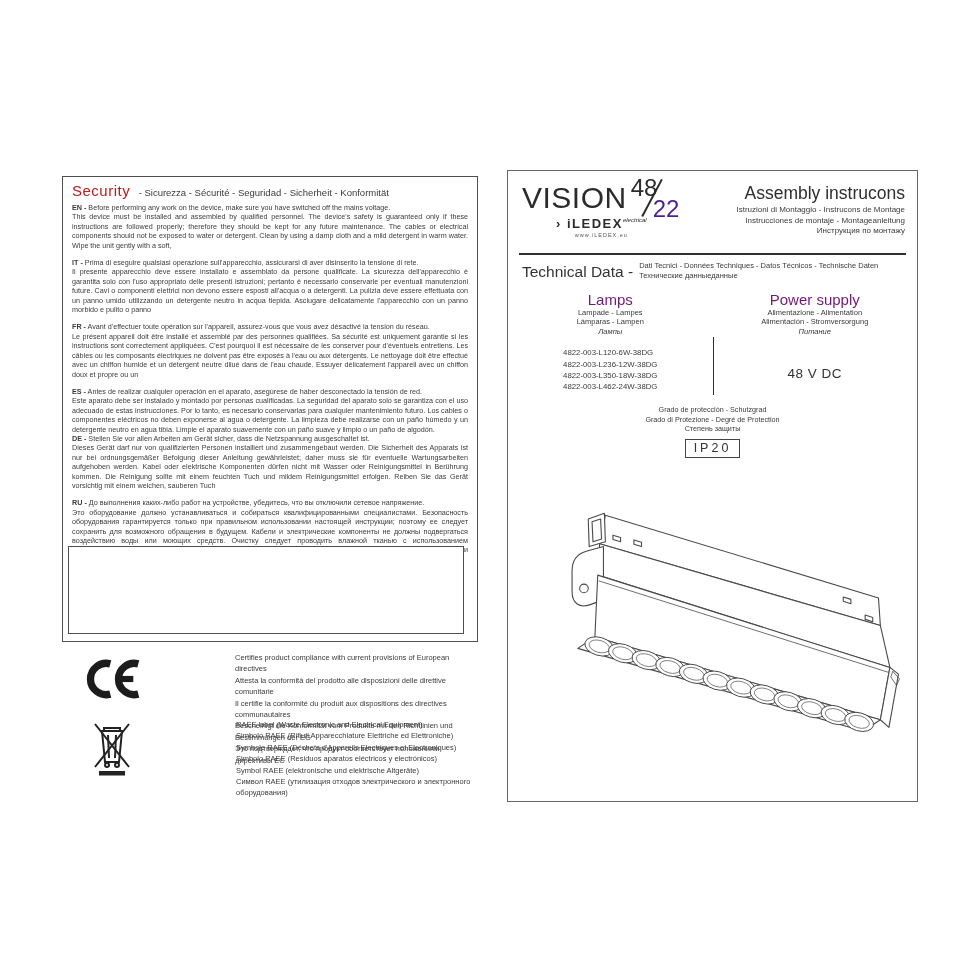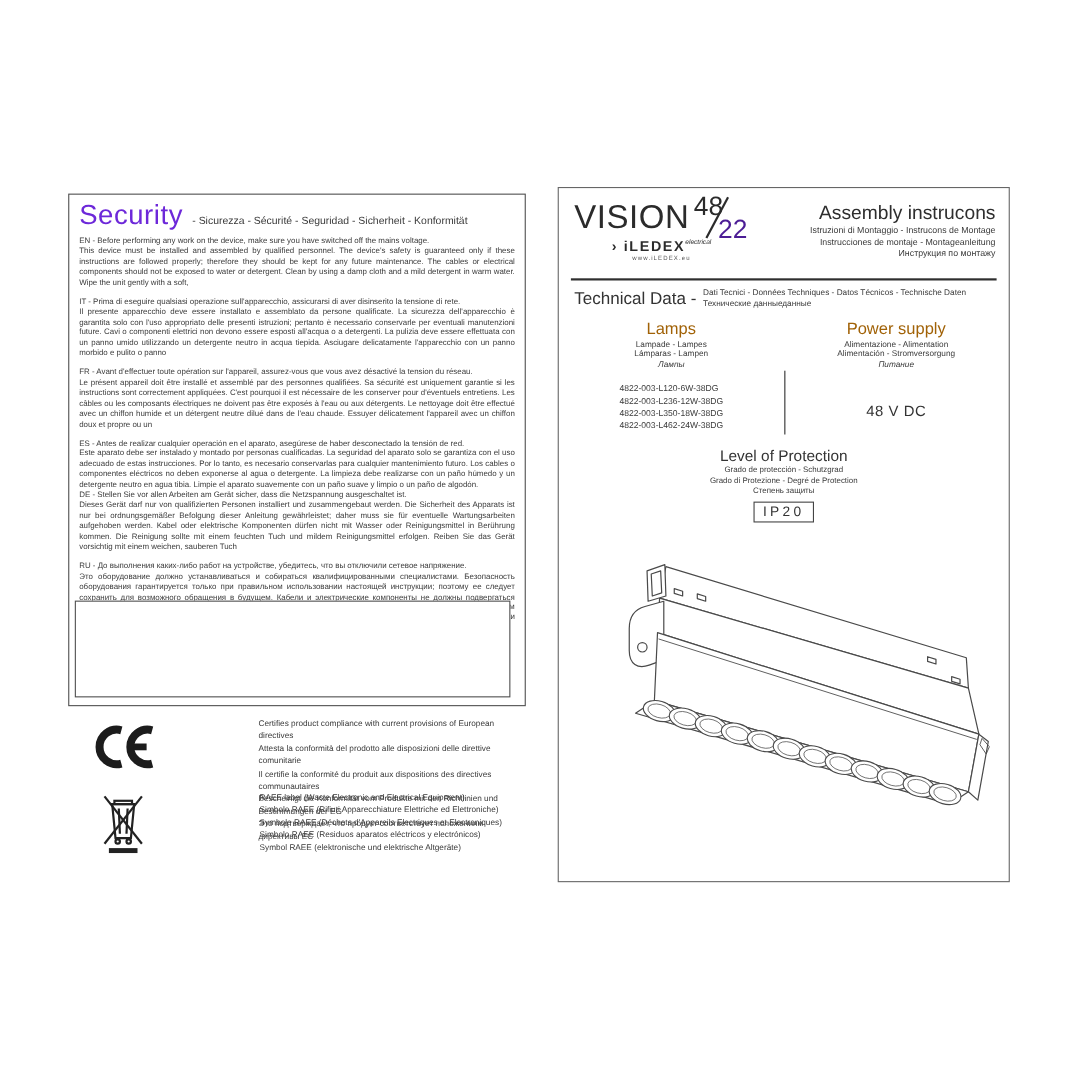--- a/index.html
+++ b/index.html
@@ -3,25 +3,25 @@
 <meta charset="utf-8">
 <style>
   html,body{margin:0;padding:0;background:#ffffff;}
   .canvas{position:relative;width:970px;height:970px;background:#ffffff;
           font-family:"Liberation Sans",sans-serif;color:#3a3a3a;overflow:hidden;}
 
   
   .security-box{position:absolute;left:62px;top:176px;width:416px;height:466px;
                 border:1.5px solid #4f4f4f;box-sizing:border-box;padding:5px 9px 0 9px;overflow:hidden;}
   .sec-title-row{margin:0 0 3px 0;white-space:nowrap;}
-  .sec-title{font-size:25px;color:#6d28d9;letter-spacing:0.5px;}
+  .sec-title{font-size:15px;color:#b91c1c;letter-spacing:0.5px;}
   .sec-trans{font-size:9.5px;color:#3a3a3a;margin-left:4px;}
   .para{font-size:7.2px;line-height:9.4px;text-align:justify;margin:0 0 8px 0;white-space:pre-wrap;}
   .para.tight{margin-bottom:0;}
-  .para b{font-weight:normal;}
+  .para b{font-weight:bold;}
   .empty-inner-box{position:absolute;left:5px;right:13px;bottom:7px;height:86px;
                    border:1.2px solid #4f4f4f;background:#fff;}
 
   
   .mark-row{position:absolute;display:flex;align-items:flex-start;}
   .ce-row{left:62px;top:652px;width:416px;}
   .raee-row{left:62px;top:719px;width:416px;}
   .mark-icon{flex:0 0 auto;}
   .ce-icon{margin:6px 0 0 22px;}
   .bin-icon{margin:2px 0 0 30px;}
@@ -49,21 +49,21 @@
   .asm-title{font-size:17.5px;color:#2e2e2e;margin-bottom:1px;}
   .asm-sub{font-size:8px;line-height:10.5px;color:#3a3a3a;}
   .rp-rule{border-top:2.2px solid #2e2e2e;margin:12px 11px 0 11px;}
 
   .td-row{display:flex;align-items:flex-end;padding:5px 10px 0 14px;}
   .td-title{font-size:15.5px;color:#333;white-space:nowrap;}
   .td-subs{font-size:7.5px;line-height:9.8px;margin-left:6px;margin-top:1px;}
 
   .cols{display:flex;position:relative;margin-top:10px;}
   .col{width:50%;text-align:center;}
-  .col-title{font-size:15px;color:#a16207;}
+  .col-title{font-size:15px;color:#701a75;}
   .col-sub{font-size:7.5px;line-height:9.6px;}
   .col-sub.it{font-style:italic;}
   .codes{display:inline-block;text-align:left;font-size:7.8px;line-height:11.3px;margin-top:11px;}
   .ps-value{font-size:13.5px;margin-top:30px;letter-spacing:0.5px;color:#333;}
   .col-divider{position:absolute;left:50%;top:46px;height:58px;width:1.2px;background:#2e2e2e;}
 
   .lop{text-align:center;margin-top:12px;}
   .lop-title{font-size:14px;color:#333;}
   .lop-sub{font-size:7.2px;line-height:9.4px;}
   .ip-box{display:inline-block;border:1.2px solid #444;padding:1px 8px 2px 8px;
@@ -131,20 +131,21 @@
         </g>
         <rect x="14" y="100" width="52" height="9" fill="#222"></rect>
       </svg>
     </div>
     <div class="mark-text raee-text">
       <div>RAEE label (Waste Electronic and Electrical Equipment)</div>
       <div>Simbolo RAEE (Rifiuti Apparecchiature Elettriche ed Elettroniche)</div>
       <div>Symbole RAEE (Déchets d'Appareils Electriques et Electroniques)</div>
       <div>Simbolo RAEE (Residuos aparatos eléctricos y electrónicos)</div>
       <div>Symbol RAEE (elektronische und elektrische Altgeräte)</div>
+      <div>Символ RAEE (утилизация отходов электрического и электронного оборудования)</div>
     </div>
   </div>
 
   <div class="right-box">
 
     <div class="rp-header">
       <div class="logo">
         <div class="logo-top">
           <span class="vision">VISION</span><span class="frac"><span class="f48">48</span><span class="fslash"></span><span class="f22">22</span></span>
         </div>
@@ -188,21 +189,20 @@
       <div class="col">
         <div class="col-title">Power supply</div>
         <div class="col-sub">Alimentazione - Alimentation</div>
         <div class="col-sub">Alimentación - Stromversorgung</div>
         <div class="col-sub it">Питание</div>
         <div class="ps-value">48 V DC</div>
       </div>
     </div>
 
     <div class="lop">
-      <div class="lop-title">Level of Protection</div>
       <div class="lop-sub">Grado de protección - Schutzgrad</div>
       <div class="lop-sub">Grado di Protezione - Degré de Protection</div>
       <div class="lop-sub it">Степень защиты</div>
       <div class="ip-box">IP20</div>
     </div>
 
     <div class="drawing">
       <svg width="400" height="295" viewBox="0 0 420 310">
         <g fill="#ffffff" stroke="#4a4a4a" stroke-width="1.1" stroke-linejoin="round">
 

